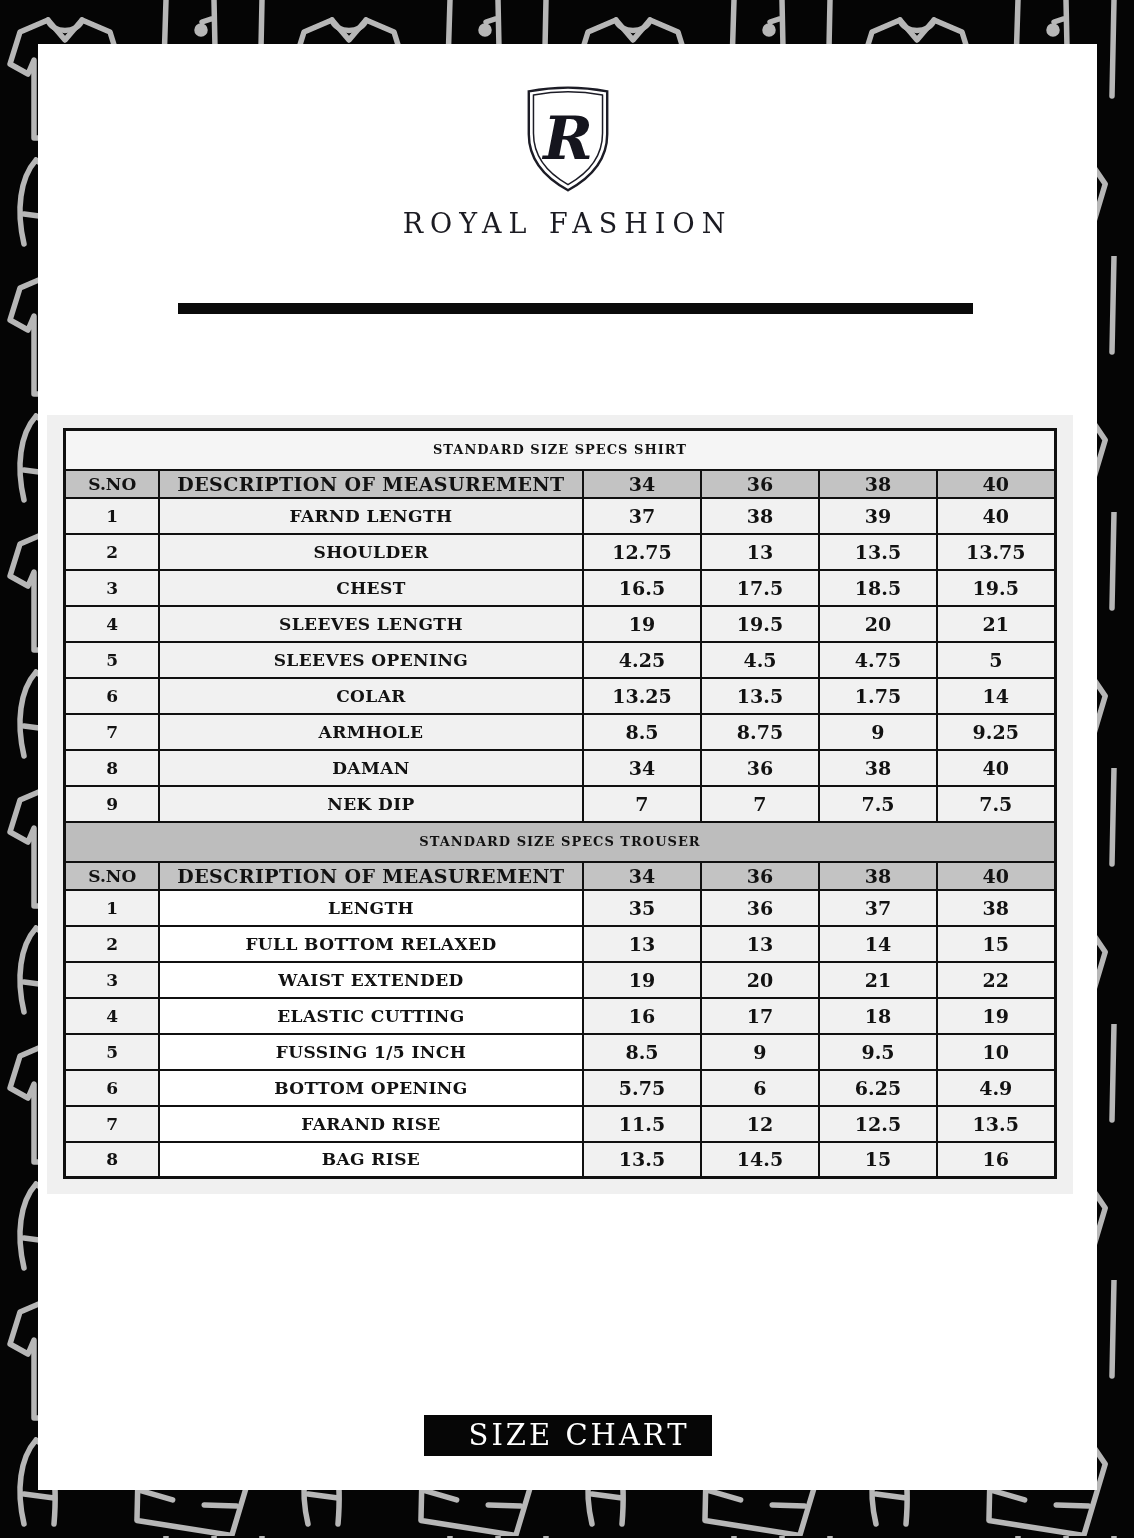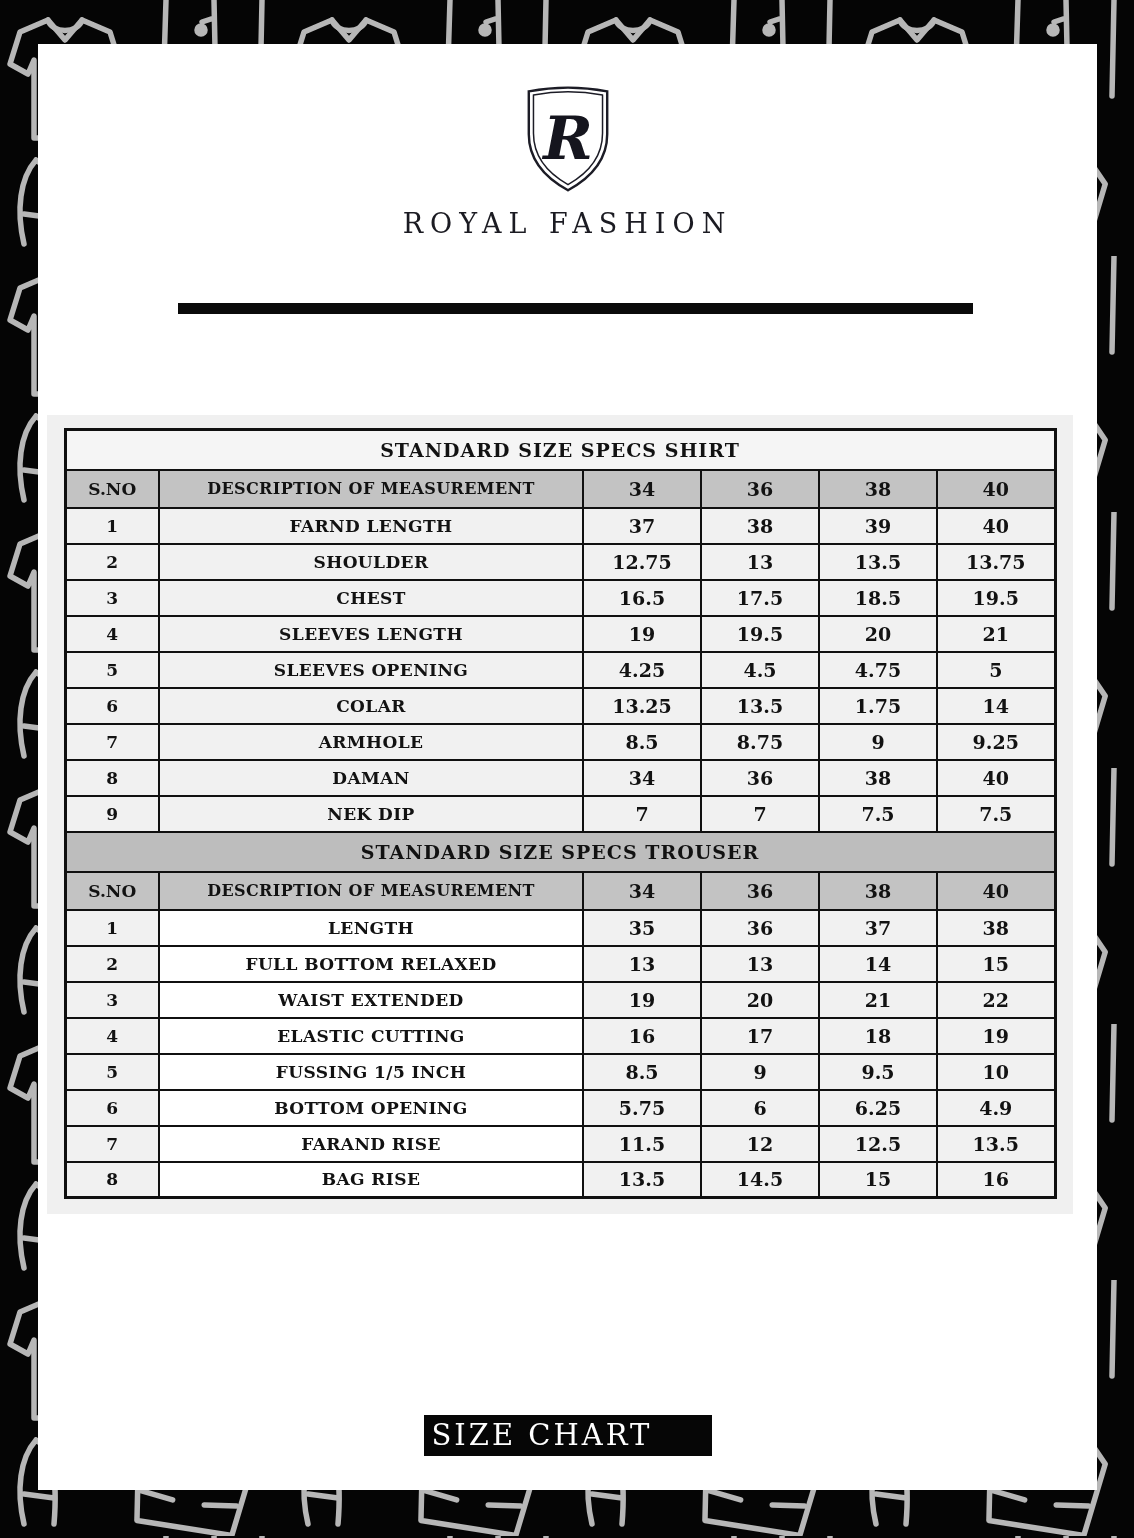--- a/index.html
+++ b/index.html
@@ -38,39 +38,39 @@
     border:3px solid #101010;
     table-layout:fixed;
   }
   table.size-table th,table.size-table td{
     border:2px solid #101010;
     text-align:center;vertical-align:middle;
     color:#121212;font-weight:bold;
     padding:0;overflow:hidden;white-space:nowrap;
   }
   tr.title-row{height:40px;}
-  tr.head-row{height:38px;}
+  tr.head-row{height:28px;}
   tr.data-row{height:36px;}
-  tr.title-row th{background:#f5f5f5;font-size:19px;letter-spacing:1px;}
+  tr.title-row th{background:#f5f5f5;font-size:13px;letter-spacing:1px;}
   tbody.trouser tr.title-row th{background:#bdbdbd;margin-left:37px;}
   tr.head-row th{background:#c3c3c3;}
   tr.head-row th.col-0{font-size:17px;}
-  tr.head-row th.col-1{font-size:16px;letter-spacing:.4px;margin-top:30px;}
+  tr.head-row th.col-1{font-size:19px;letter-spacing:.4px;margin-top:30px;}
   tr.head-row th.col-2,tr.head-row th.col-3,tr.head-row th.col-4,tr.head-row th.col-5{font-size:19px;}
   tr.data-row td{background:#f1f1f1;font-size:19px;}
   tr.data-row td.col-0{font-size:17px;}
   tr.data-row td.col-1{font-size:17px;letter-spacing:.4px;}
   tbody.trouser tr.data-row td.col-1{background:#ffffff;text-align:center;}
   
   .badge{
     position:absolute;left:50%;top:1371px;transform:translateX(-50%);
     min-width:288px;height:41px;line-height:41px;
     background:#060606;color:#ffffff;
-    font-size:29px;letter-spacing:3px;text-align:left;
-    padding:0 8px;box-sizing:border-box;
+    font-size:29px;letter-spacing:3px;text-align:right;
+    padding:0 22px;box-sizing:border-box;
   }
 </style>
 </head>
 <body>
 
 <div class="stage">
 
   <svg class="bg" width="1134" height="1538" xmlns="http://www.w3.org/2000/svg">
     <defs>
       <pattern id="shirts" width="284" height="256" patternUnits="userSpaceOnUse">

